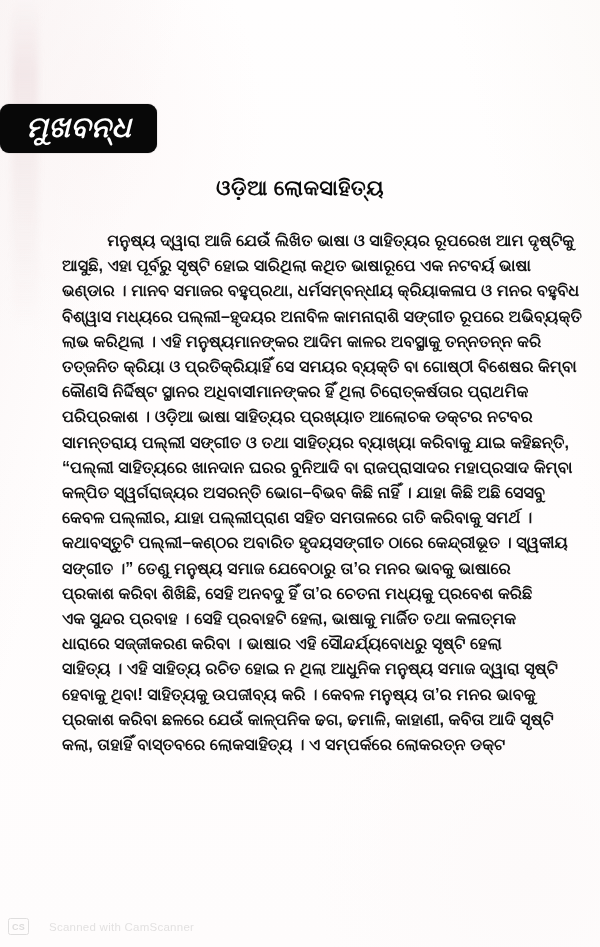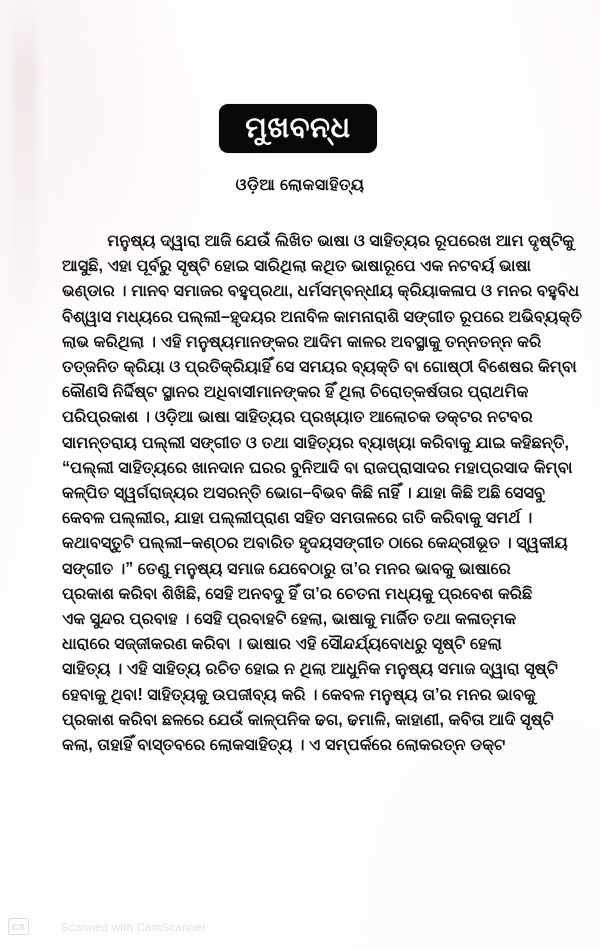--- a/index.html
+++ b/index.html
@@ -48,21 +48,22 @@
     filter: blur(3px);
   }
 
   
   .banner-wrap {
     position: absolute;
     left: 0;
     right: 4px;
     top: 104px;
     display: flex;
-    justify-content: center;
+    justify-content: flex-start;
+    font-style: italic;
   }
   .banner {
     background: #080808;
     color: #ffffff;
     border-radius: 9px;
     padding: 7px 26px 10px 26px;
     font-size: 29px;
     line-height: 1.12;
     font-weight: 700;
     letter-spacing: 0.5px;
@@ -70,21 +71,21 @@
     box-shadow: 0 0 1px rgba(0,0,0,0.6);
   }
 
   
   .subtitle {
     position: absolute;
     left: 0;
     right: 0;
     top: 176px;
     text-align: center;
-    font-size: 16px;
+    font-size: 21px;
     font-weight: 700;
     color: #0b0b0b;
     letter-spacing: 0.4px;
   }
 
   
   .body-block {
     position: absolute;
     left: 62px;
     top: 228px;
@@ -103,21 +104,21 @@
     text-indent: 0;
   }
 
   
   .watermark {
     position: absolute;
     left: 8px;
     bottom: 12px;
     display: flex;
     align-items: center;
-    gap: 24px;
+    gap: 12px;
     opacity: 0.30;
   }
   .cs-badge {
     width: 19px;
     height: 15px;
     border: 1.4px solid #9a9a9a;
     border-radius: 2.5px;
     color: #8f8f8f;
     font-size: 9px;
     font-weight: 700;

